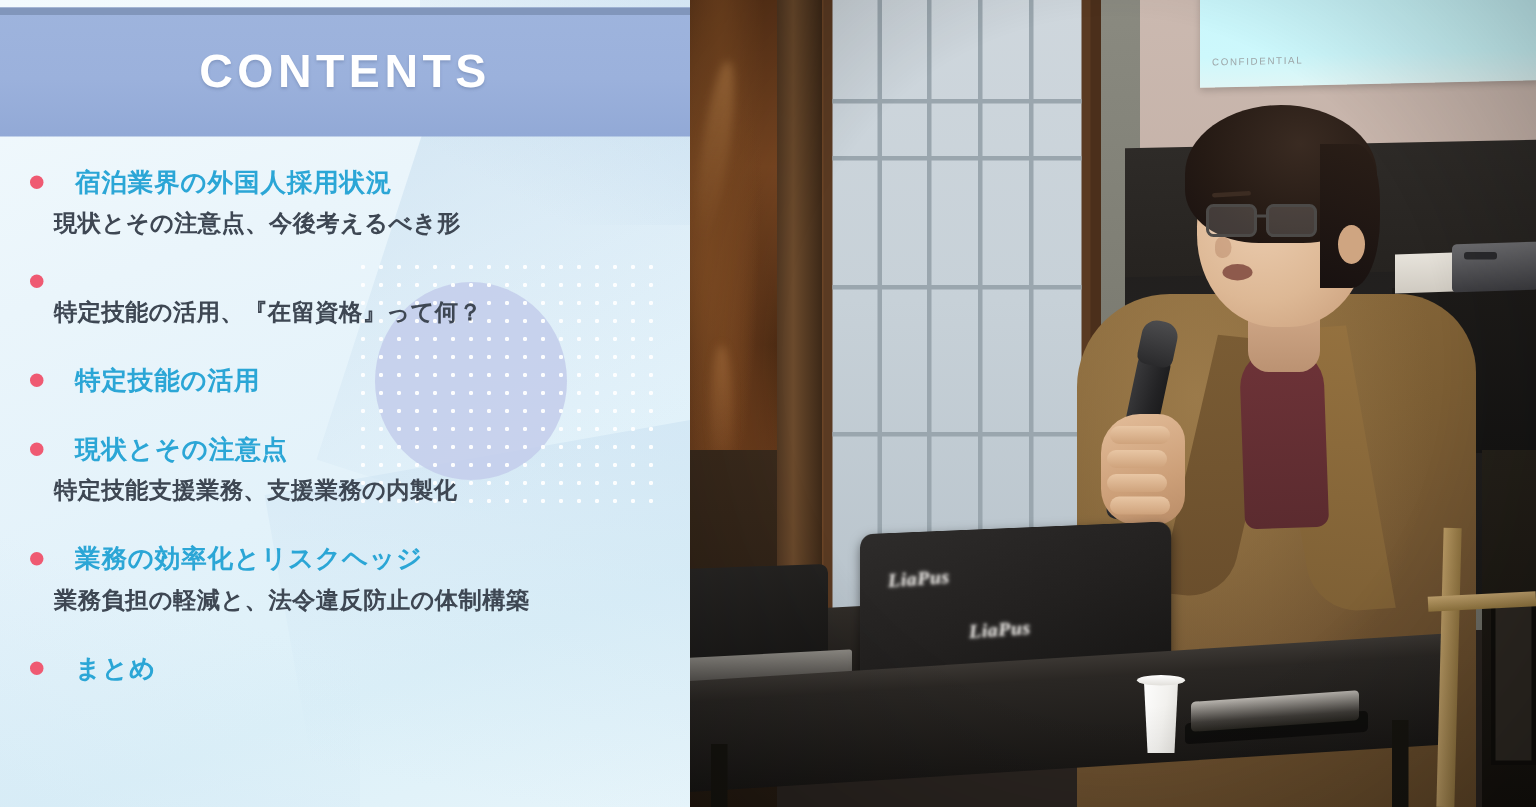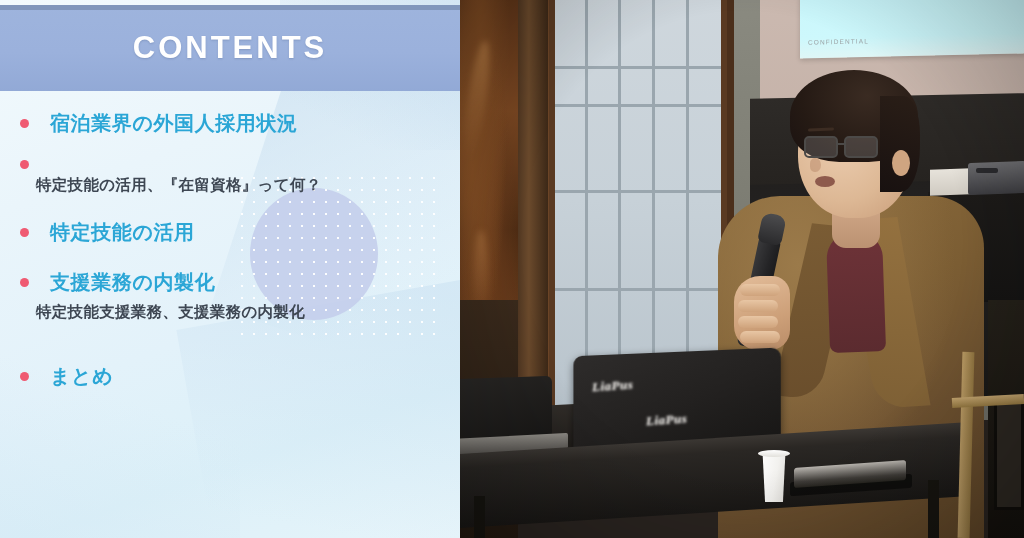--- a/index.html
+++ b/index.html
@@ -109,21 +109,21 @@
   }
   .bullet {
     width:9px; height:9px;
     border-radius:50%;
     background:#ef5a72;
     flex:0 0 auto;
     margin-right:21px;
   }
   .toc-title {
     color:#2ba6d6;
-    font-size:20px;
+    font-size:17px;
     font-weight:bold;
     letter-spacing:.6px;
     font-family:"DejaVu Sans","Liberation Sans",sans-serif;
     white-space:nowrap;
   }
   .toc-sub {
     color:#3e4753;
     font-size:15.5px;
     font-weight:bold;
     letter-spacing:.3px;
@@ -503,20 +503,21 @@
       <h1 id="header-title">CONTENTS</h1>
     </div>
 
     <div id="contents-list">
 
       <div class="toc-item">
         <div class="toc-head">
           <span class="bullet"></span>
           <span class="toc-title">宿泊業界の外国人採用状況</span>
         </div>
+        <div class="toc-sub">現状とその注意点、今後考えるべき形</div>
       </div>
       <div class="gap"></div>
 
       <div class="toc-item">
         <div class="toc-head">
           <span class="bullet"></span>
         </div>
         <div class="toc-sub">特定技能の活用、『在留資格』って何？</div>
       </div>
       <div class="gap"></div>
@@ -525,26 +526,33 @@
         <div class="toc-head">
           <span class="bullet"></span>
           <span class="toc-title">特定技能の活用</span>
         </div>
       </div>
       <div class="gap"></div>
 
       <div class="toc-item">
         <div class="toc-head">
           <span class="bullet"></span>
-          <span class="toc-title">支援業務の内製化</span>
+          <span class="toc-title">現状とその注意点</span>
         </div>
         <div class="toc-sub">特定技能支援業務、支援業務の内製化</div>
       </div>
       <div class="gap"></div>
 
+      <div class="toc-item">
+        <div class="toc-head">
+          <span class="bullet"></span>
+          <span class="toc-title">業務の効率化とリスクヘッジ</span>
+        </div>
+        <div class="toc-sub">業務負担の軽減と、法令違反防止の体制構築</div>
+      </div>
       <div class="gap"></div>
 
       <div class="toc-item">
         <div class="toc-head">
           <span class="bullet"></span>
           <span class="toc-title">まとめ</span>
         </div>
       </div>
 
     </div>

